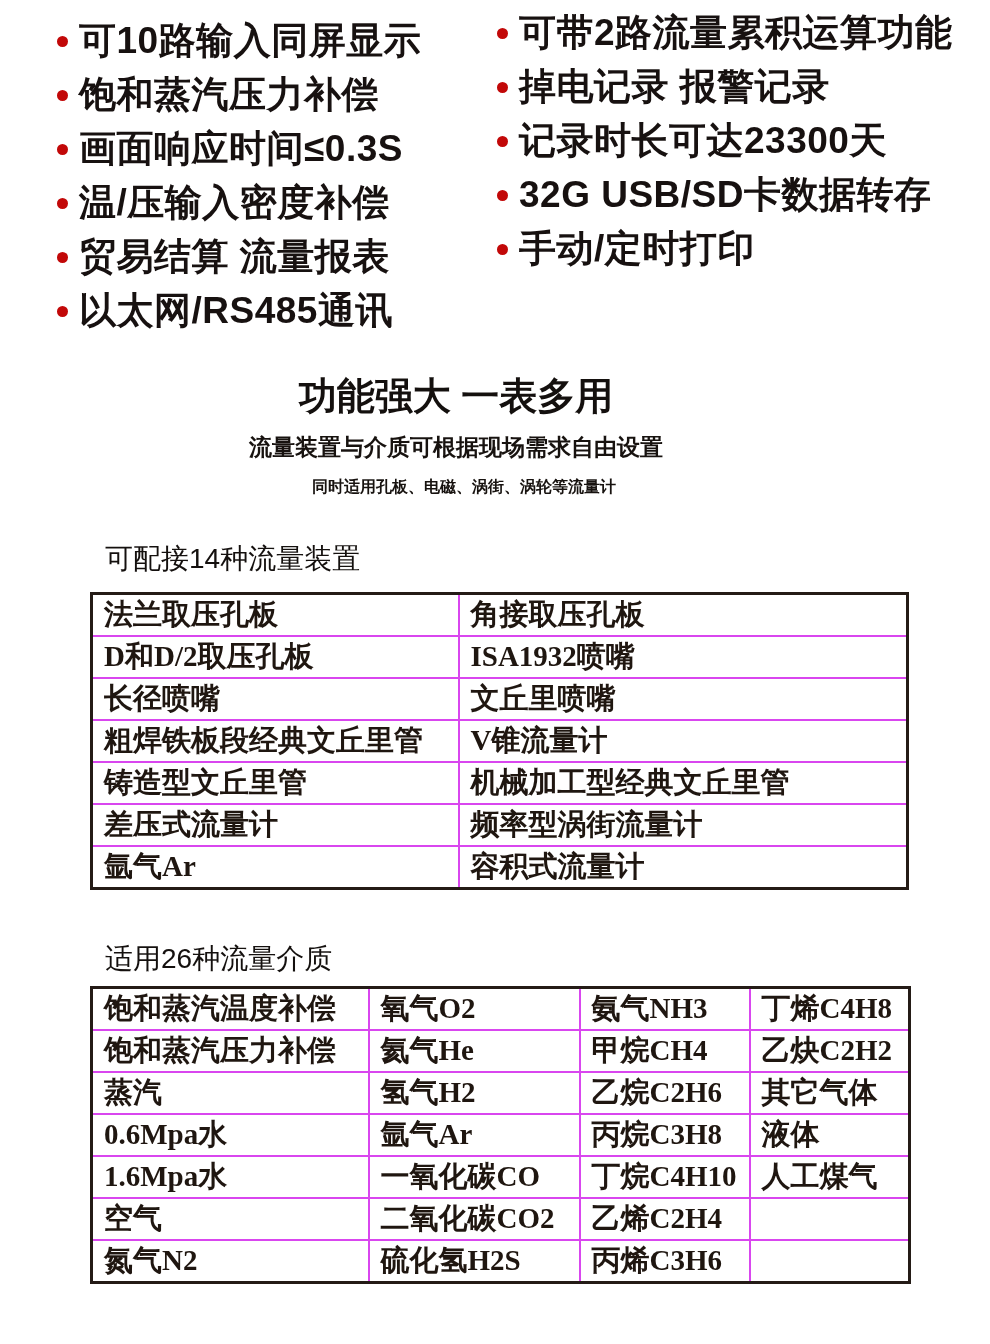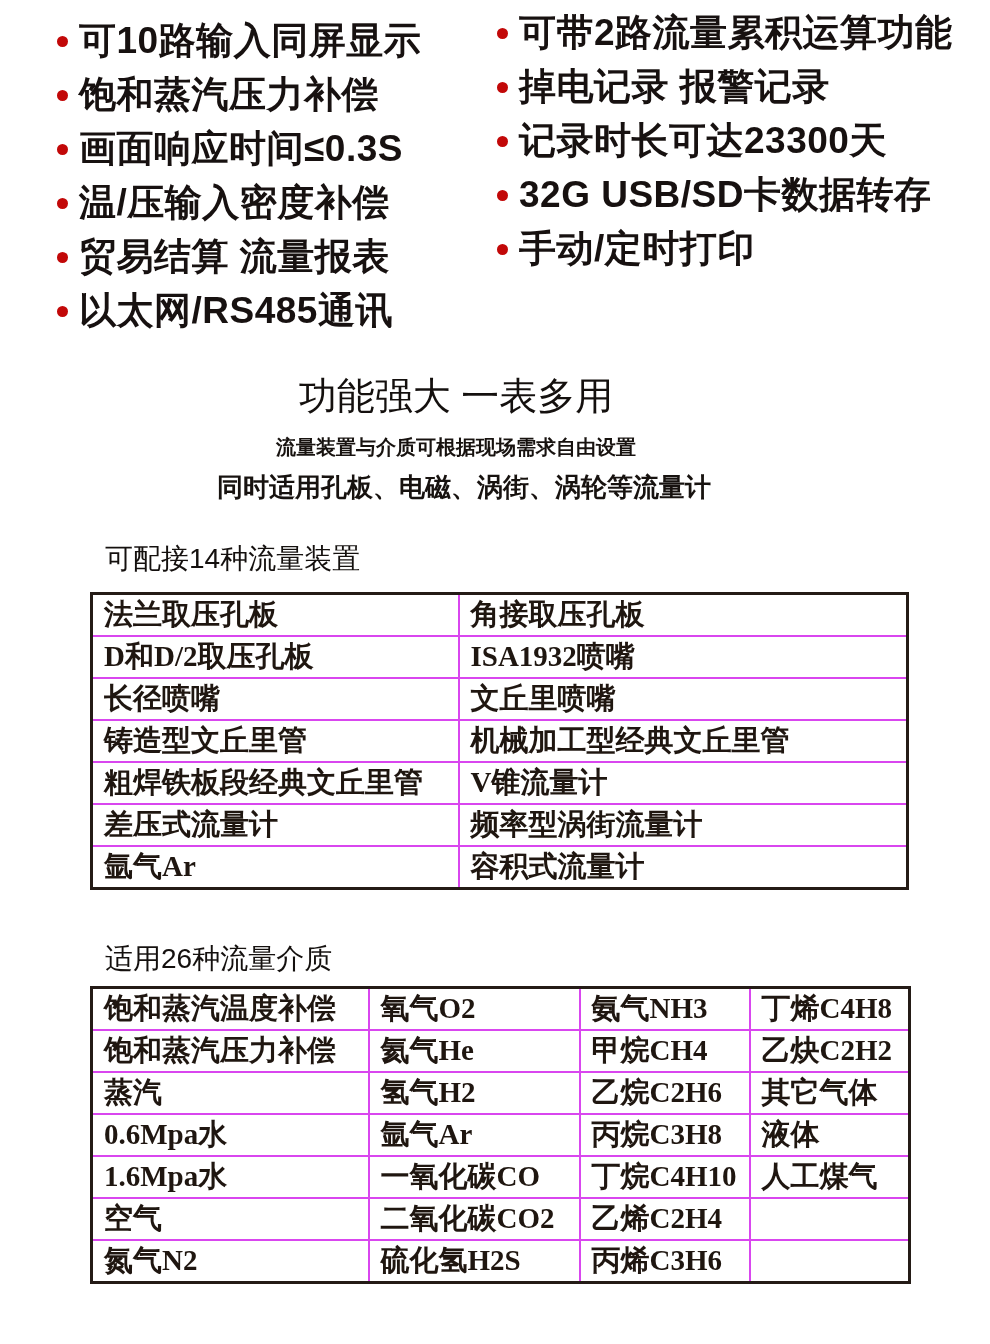--- a/index.html
+++ b/index.html
@@ -21,23 +21,23 @@
   .bullet {
     width: 11px; height: 11px; border-radius: 50%;
     background: #c20808; margin-right: 11px; flex: none;
   }
   .feature-label {
     font-size: 37px; font-weight: 700; white-space: nowrap;
     color: #171110; letter-spacing: 0.5px;
   }
   
   .intro { position: absolute; top: 374px; left: 0; width: 912px; text-align: center; }
-  .intro-title { font-size: 38px; font-weight: 400; line-height: 44px; color: #14100e; }
-  .intro-sub1 { margin-top: 14px; font-size: 20px; font-weight: 600; line-height: 30px; color: #17120f; }
-  .intro-sub2 { margin-top: 11px; font-size: 26px; font-weight: 600; line-height: 28px; color: #17120f; margin-left: 16px; }
+  .intro-title { font-size: 38px; font-weight: 700; line-height: 44px; color: #14100e; }
+  .intro-sub1 { margin-top: 14px; font-size: 23px; font-weight: 600; line-height: 30px; color: #17120f; }
+  .intro-sub2 { margin-top: 11px; font-size: 16px; font-weight: 600; line-height: 28px; color: #17120f; margin-left: 16px; }
   
   .tbl-heading {
     position: absolute; left: 105px;
     font-size: 28px; font-weight: 500; color: #14100e; white-space: nowrap;
   }
   .heading-devices { top: 540px; }
   .heading-media   { top: 940px; }
   
   table.tbl {
     position: absolute; left: 90px;
@@ -134,26 +134,26 @@
       </tr>
       <tr>
         <td>D和D/2取压孔板</td>
         <td>ISA1932喷嘴</td>
       </tr>
       <tr>
         <td>长径喷嘴</td>
         <td>文丘里喷嘴</td>
       </tr>
       <tr>
+        <td>粗焊铁板段经典文丘里管</td>
+        <td>V锥流量计</td>
+      </tr>
+      <tr>
         <td>铸造型文丘里管</td>
         <td>机械加工型经典文丘里管</td>
-      </tr>
-      <tr>
-        <td>粗焊铁板段经典文丘里管</td>
-        <td>V锥流量计</td>
       </tr>
       <tr>
         <td>差压式流量计</td>
         <td>频率型涡街流量计</td>
       </tr>
       <tr>
         <td>氩气Ar</td>
         <td>容积式流量计</td>
       </tr>
     </tbody>

